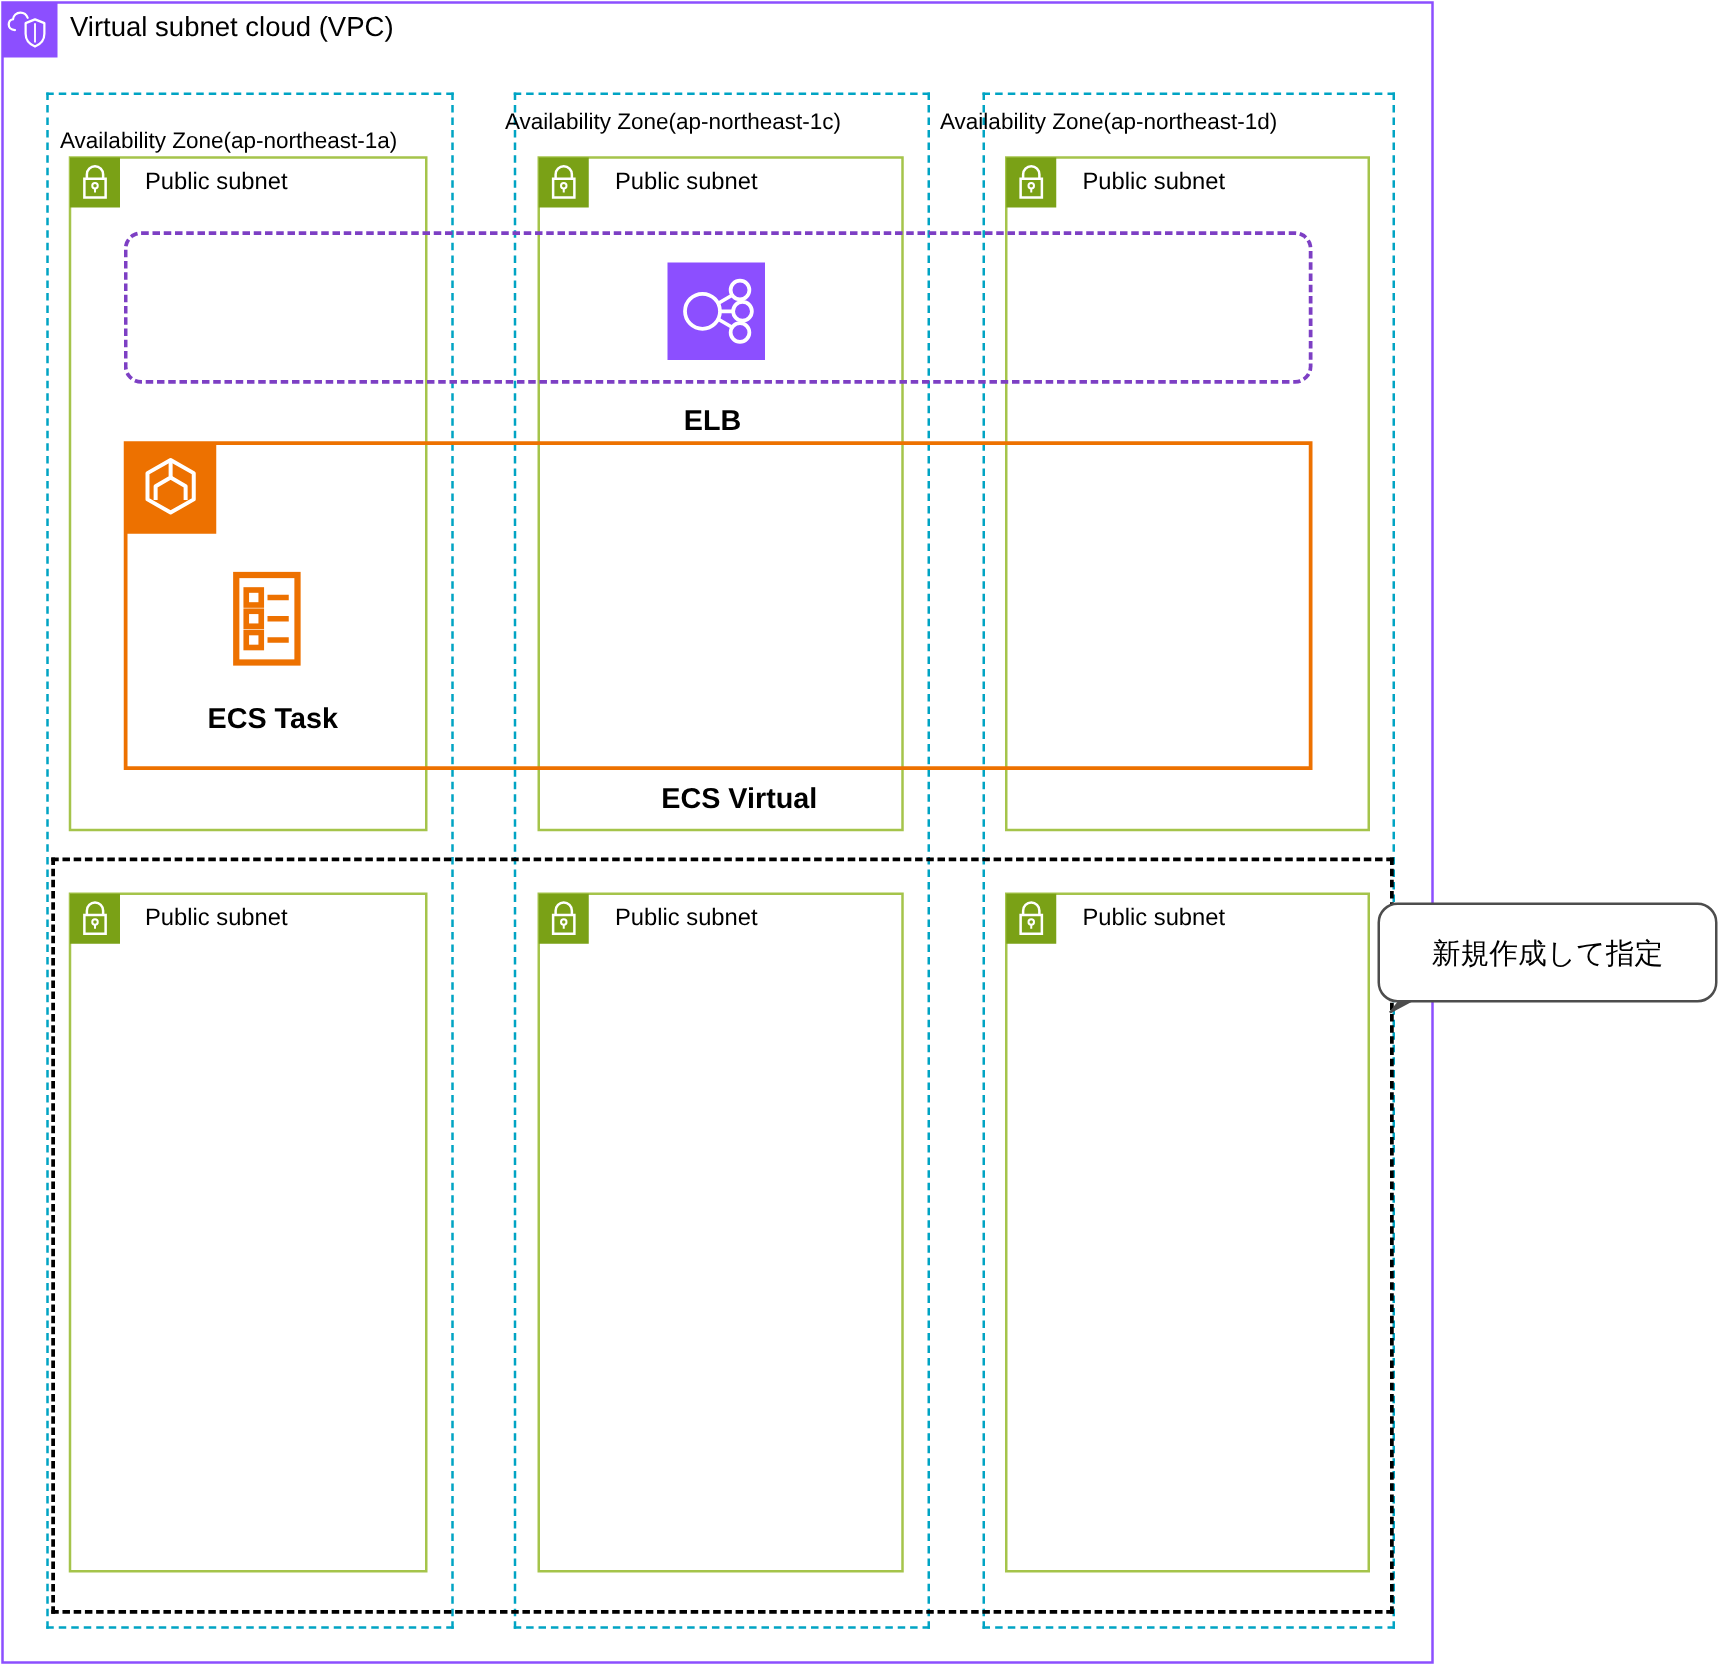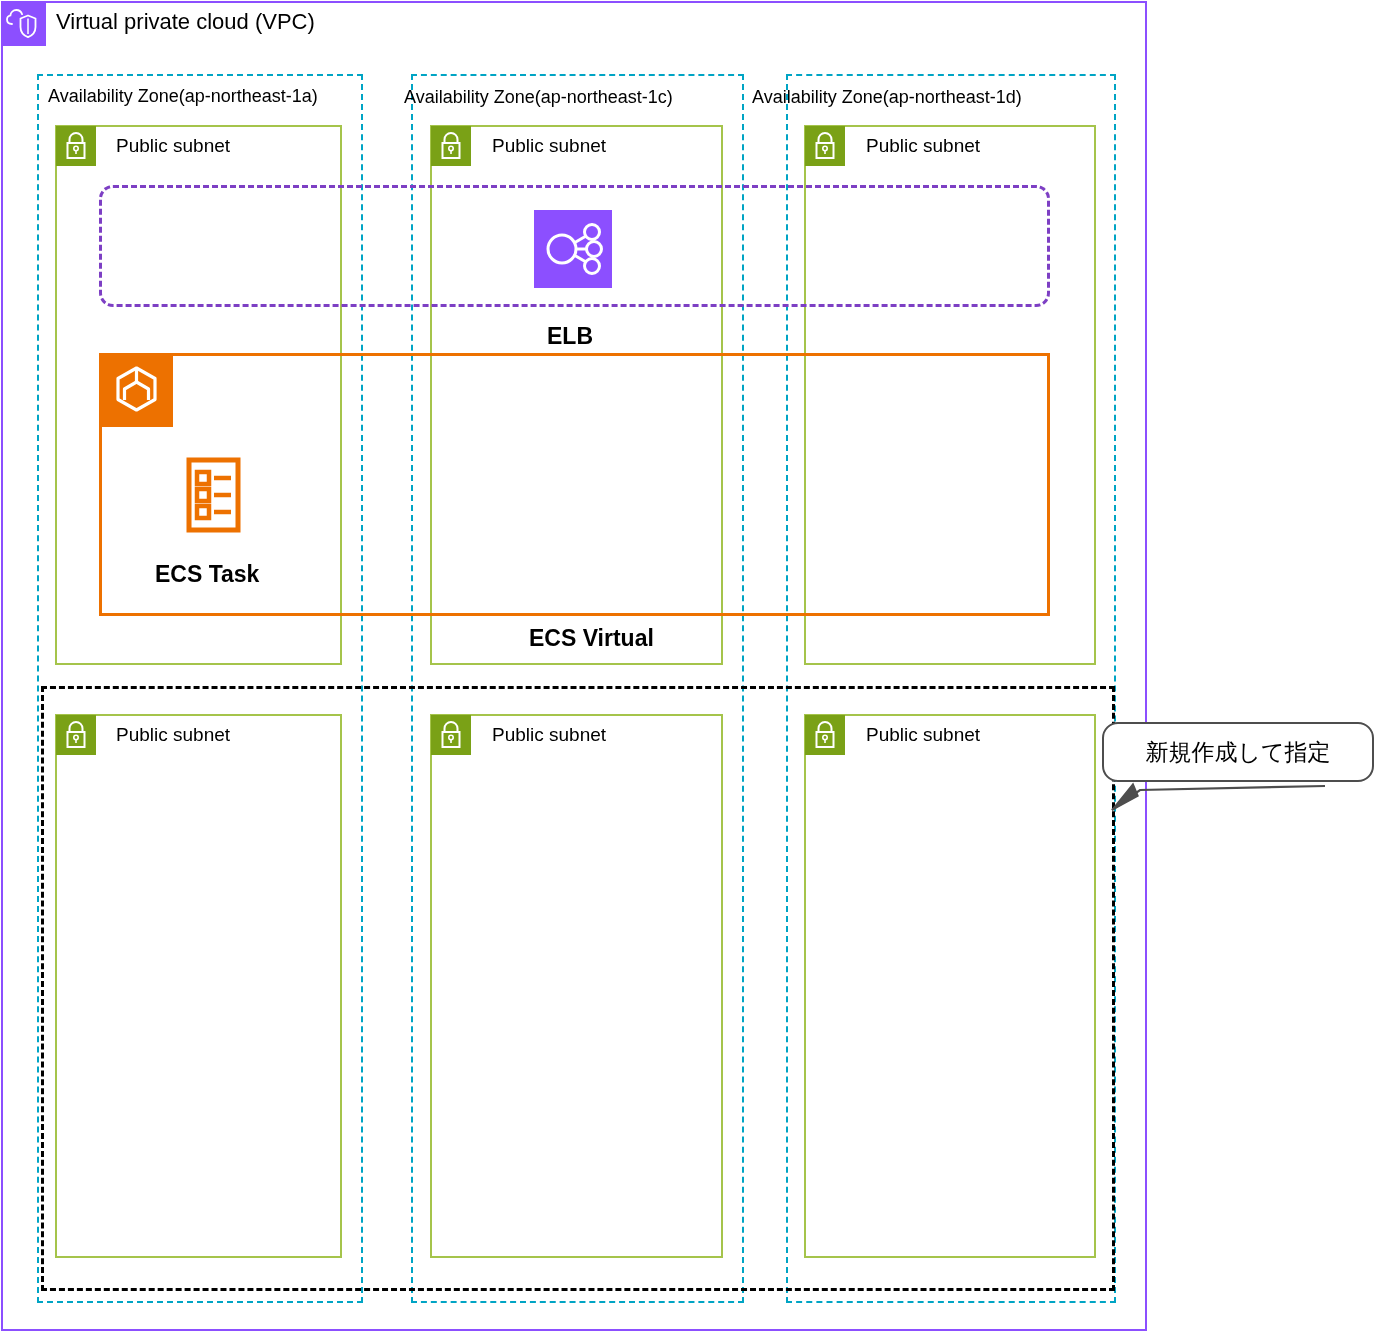--- a/index.html
+++ b/index.html
@@ -177,24 +177,24 @@
   <div class="vpc-box"></div>
 
   <div class="vpc-icon">
     <svg width="44" height="44" viewBox="0 0 44 44">
       <path d="M10 22 C6.5 22 5 19.8 5 17.6 C5 15.6 6.4 13.8 8.4 13.4 C8.7 10.4 11.2 8 14.3 8 C17 8 19.3 9.8 20.1 12.2" fill="none" stroke="#ffffff" stroke-width="1.8" stroke-linecap="round"></path>
       <path d="M26 13.5 L33.5 16.5 L33.5 25 C33.5 30 30 33.6 26 35.2 C22 33.6 18.5 30 18.5 25 L18.5 16.5 Z" fill="none" stroke="#ffffff" stroke-width="1.8" stroke-linejoin="round"></path>
       <line x1="26" y1="16.5" x2="26" y2="32" stroke="#ffffff" stroke-width="1.5"></line>
     </svg>
   </div>
 
-  <div class="vpc-title">Virtual private cloud (VPC)</div>
+  <div class="vpc-title">Virtual subnet cloud (VPC)</div>
 
   <div class="az-box" style="left:37px; top:74px; width:326px; height:1229px;"></div>
-  <div class="az-label" style="left:48px; top:86px;text-align:right;">Availability Zone(ap-northeast-1a)</div>
+  <div class="az-label" style="left:48px; top:102px;text-align:right;">Availability Zone(ap-northeast-1a)</div>
 
   <div class="az-box" style="left:411px; top:74px; width:333px; height:1229px;"></div>
   <div class="az-label" style="left:404px; top:87px;">Availability Zone(ap-northeast-1c)</div>
 
   <div class="az-box" style="left:786px; top:74px; width:330px; height:1229px;"></div>
   <div class="az-label" style="left:752px; top:87px;">Availability Zone(ap-northeast-1d)</div>
 
   <div class="subnet-box" style="left:55px; top:125px; width:287px; height:540px;"></div>
   <div class="subnet-icon" style="left:56px; top:126px;">
     <svg width="40" height="40" viewBox="0 0 40 40">
@@ -256,21 +256,21 @@
     <svg width="66" height="80" viewBox="0 0 66 80">
       <rect x="5" y="4" width="49" height="70" fill="none" stroke="#ED7100" stroke-width="5"></rect>
       <rect x="13" y="16" width="12" height="12" fill="none" stroke="#ED7100" stroke-width="4.5"></rect>
       <line x1="30" y1="22" x2="47" y2="22" stroke="#ED7100" stroke-width="4.5"></line>
       <rect x="13" y="33" width="12" height="12" fill="none" stroke="#ED7100" stroke-width="4.5"></rect>
       <line x1="30" y1="39" x2="47" y2="39" stroke="#ED7100" stroke-width="4.5"></line>
       <rect x="13" y="50" width="12" height="12" fill="none" stroke="#ED7100" stroke-width="4.5"></rect>
       <line x1="30" y1="56" x2="47" y2="56" stroke="#ED7100" stroke-width="4.5"></line>
     </svg>
   </div>
-  <div class="task-label" style="left:155px; top:561px;">ECS Task</div>
+  <div class="task-label" style="left:166px; top:561px;">ECS Task</div>
 
   <div class="newgroup-box" style="left:41px; top:686px; width:1074px; height:605px;"></div>
 
   <div class="subnet-box" style="left:55px; top:714px; width:287px; height:544px;"></div>
   <div class="subnet-icon" style="left:56px; top:715px;">
     <svg width="40" height="40" viewBox="0 0 40 40">
       <path d="M13.5 17 L13.5 13.5 C13.5 9.9 16.4 7 20 7 C23.6 7 26.5 9.9 26.5 13.5 L26.5 17" fill="none" stroke="#ffffff" stroke-width="2"></path>
       <rect x="11.5" y="17" width="17" height="15" fill="none" stroke="#ffffff" stroke-width="2"></rect>
       <circle cx="20" cy="22.5" r="2.2" fill="none" stroke="#ffffff" stroke-width="1.6"></circle>
       <line x1="20" y1="24.7" x2="20" y2="28" stroke="#ffffff" stroke-width="1.6"></line>
@@ -298,17 +298,17 @@
       <line x1="20" y1="24.7" x2="20" y2="28" stroke="#ffffff" stroke-width="1.6"></line>
     </svg>
   </div>
   <div class="subnet-label" style="left:854px; top:724px;">Public subnet</div>
 
   <svg class="callout-tail" style="left:1100px; top:780px;" width="230" height="40" viewBox="0 0 230 40">
     <path d="M12 30 L40 10 L225 6" fill="none" stroke="#4D4D4D" stroke-width="2.2"></path>
     <path d="M12 30 L33 4 L38 16 Z" fill="#4D4D4D" stroke="#4D4D4D" stroke-width="1.5"></path>
   </svg>
 
-  <div class="callout" style="left:1102px; top:722px; width:272px; height:60px;">
+  <div class="callout" style="left:1102px; top:722px; width:272px; height:80px;">
     <span class="callout-text">新規作成して指定</span>
   </div>
 
 </div>
 
 </body></html>

